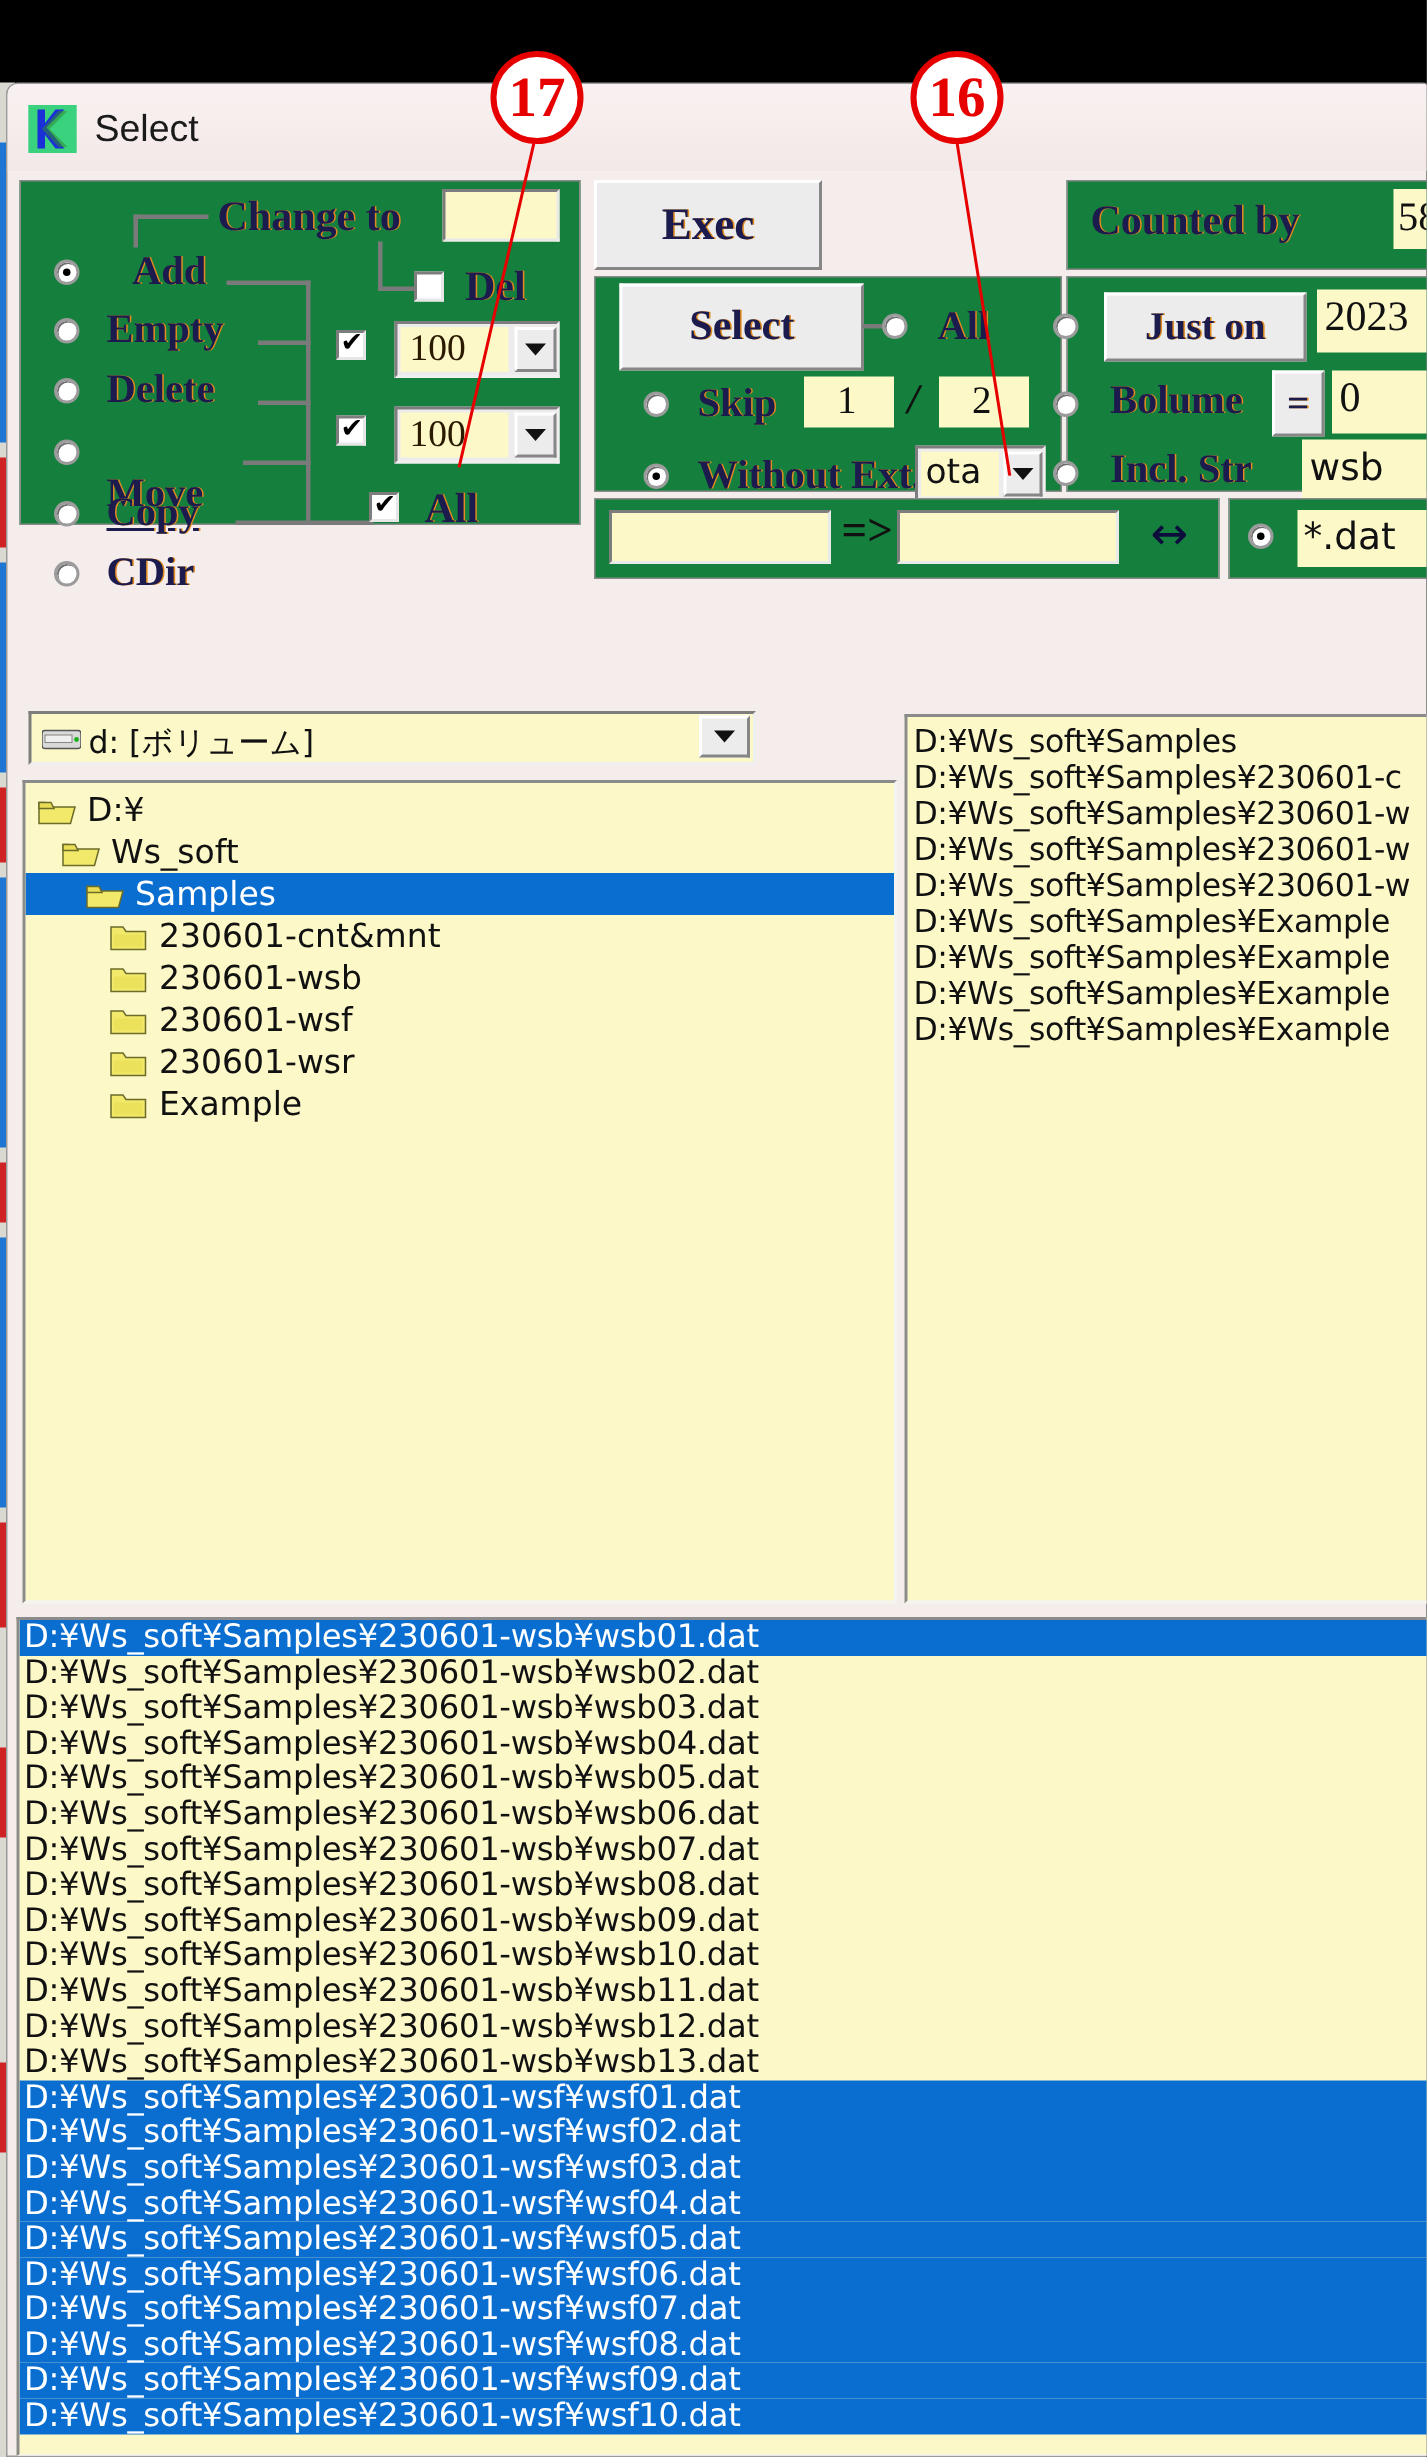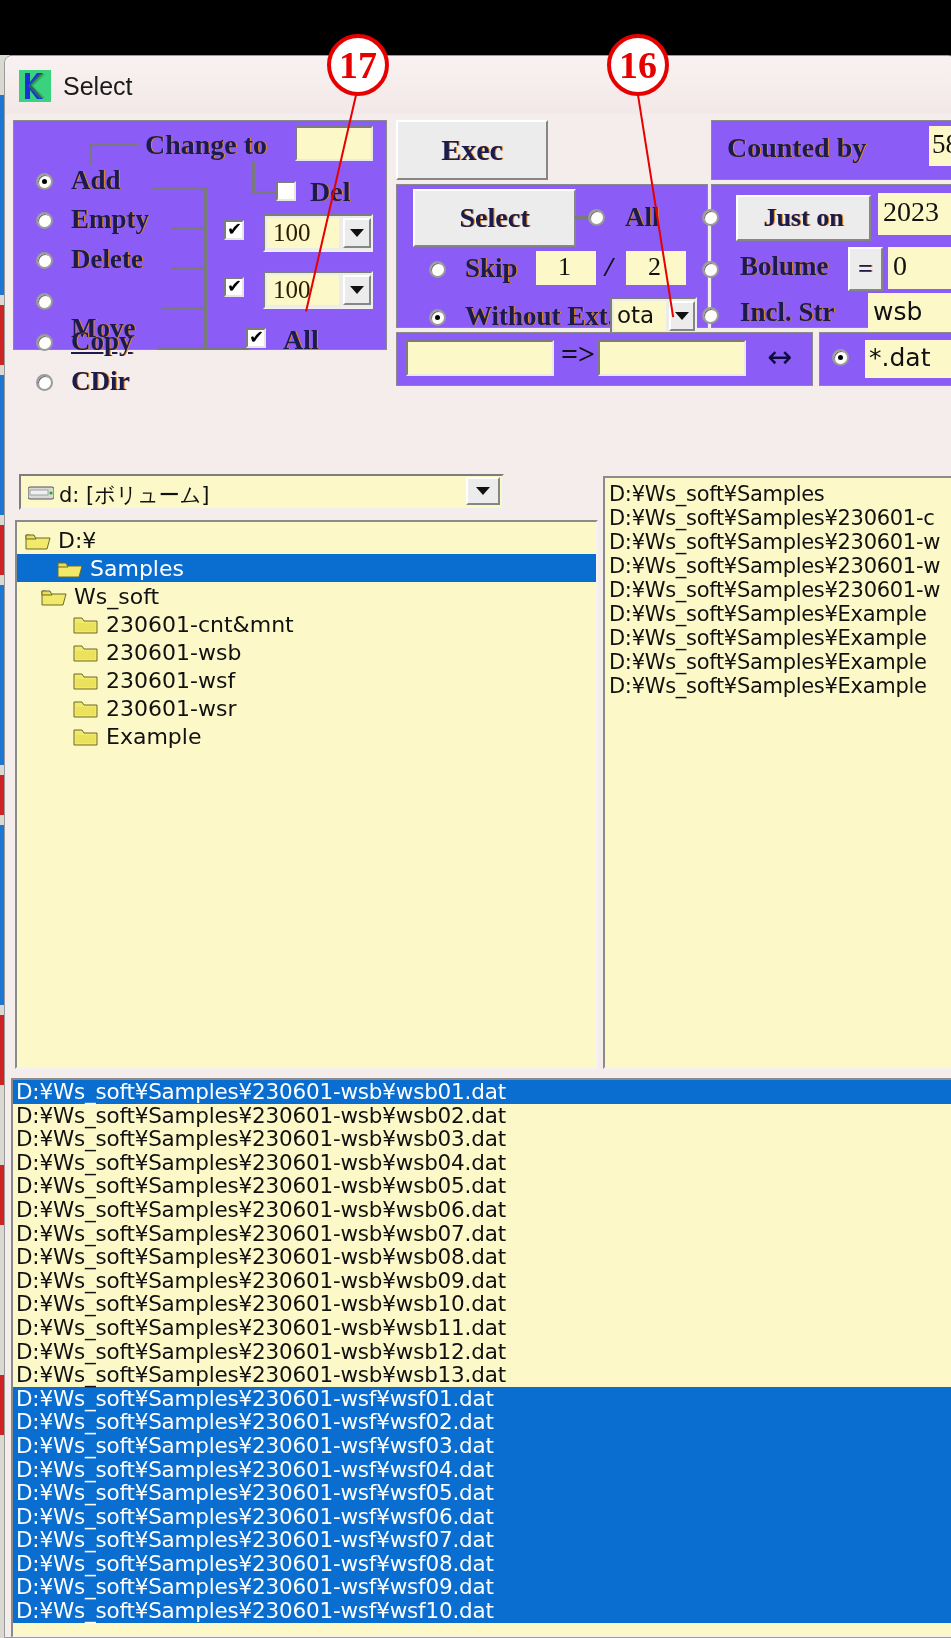--- a/index.html
+++ b/index.html
@@ -29,21 +29,21 @@
   .titlebar { position:absolute; left:0; top:0; width:100%; height:58px;
               background: linear-gradient(#f9f1f1,#f3e8e8); }
   .title-icon { position:absolute; left:14px; top:14px; width:32px; height:32px;
                 background:#22cc77; }
   .title-icon svg { display:block; }
   .title-text { position:absolute; left:58px; top:16px;
                 font-size:25px; color:#1a1a1a; font-family:"Liberation Sans",sans-serif; }
 
   
   .toolbar { position:absolute; left:8px; top:64px; width:940px; height:286px; }
-  .grpflat { position:absolute; background:#8b5cf6;
+  .grpflat { position:absolute; background:#15803d;
          border:1px solid #8a8a8a; }
 
   .serif { font-family:"Liberation Serif", serif; font-weight:bold; color:#1b1b4d;
            text-shadow:1px 0 0 #e08a20; }
 
   
   .radio { position:absolute; width:17px; height:17px; border-radius:50%;
            background:#fff; border:2px solid #9b9b9b;
            box-shadow: inset 1px 1px 0 #6e6e6e; }
   .radio.on::after { content:""; position:absolute; left:4px; top:4px;
@@ -166,21 +166,21 @@
         <div class="connector" style="left:238px; top:70px; width:26px; height:3px;"></div>
 
         <div class="connector" style="left:75px; top:22px; width:3px; height:22px;"></div>
         <div class="connector" style="left:75px; top:22px; width:50px; height:3px;"></div>
 
         <div class="cbx" style="left:262px; top:60px;"></div>
         <div class="lbl serif" style="left:296px; top:55px; font-size:28px;">Del</div>
 
         <div>
           <div class="radio on" style="left:22px; top:52px;"></div>
-          <div class="lbl serif" style="left:57px; top:44px; font-size:27px;">Add</div>
+          <div class="lbl serif" style="left:74px; top:44px; font-size:27px;">Add</div>
 
           <div class="radio" style="left:22px; top:91px;"></div>
           <div class="lbl serif" style="left:57px; top:83px; font-size:27px;">Empty</div>
 
           <div class="radio" style="left:22px; top:131px;"></div>
           <div class="lbl serif" style="left:57px; top:123px; font-size:27px;text-align:center;">Delete</div>
 
           <div class="radio" style="left:22px; top:172px;"></div>
           <div class="lbl serif" style="left:57px; top:164px; font-size:27px;margin-top:28px;">Move</div>
 
@@ -326,35 +326,35 @@
     <div class="tree">
       <div id="tree-rows" style="padding-top:4px;">
           <div class="trow">
             <div style="width: 8px; flex: 0 0 auto;"></div>
             <span class="folder"><svg width="26" height="21" viewBox="0 0 26 21">
                 <path d="M1 5 L1 19 L22 19 L25 8 L7 8 L5 5 Z" fill="#f2e96a" stroke="#6b6b2a" stroke-width="1"></path>
                 <path d="M1 5 L1 9 L11 9 L9 5 Z" fill="#e8dd55" stroke="#6b6b2a" stroke-width="1"></path>
               </svg></span>
             <span class="tlabel">D:¥</span>
           </div>
+          <div class="trow">
+            <div style="width: 24px; flex: 0 0 auto;"></div>
+            <span class="folder"><svg width="26" height="21" viewBox="0 0 26 21">
+                <path d="M1 5 L1 19 L22 19 L25 8 L7 8 L5 5 Z" fill="#f2e96a" stroke="#6b6b2a" stroke-width="1"></path>
+                <path d="M1 5 L1 9 L11 9 L9 5 Z" fill="#e8dd55" stroke="#6b6b2a" stroke-width="1"></path>
+              </svg></span>
+            <span class="tlabel">Ws_soft</span>
+          </div>
           <div class="trow sel">
             <div style="width: 40px; flex: 0 0 auto;"></div>
             <span class="folder"><svg width="26" height="21" viewBox="0 0 26 21">
                 <path d="M1 5 L1 19 L22 19 L25 8 L7 8 L5 5 Z" fill="#f2e96a" stroke="#6b6b2a" stroke-width="1"></path>
                 <path d="M1 5 L1 9 L11 9 L9 5 Z" fill="#e8dd55" stroke="#6b6b2a" stroke-width="1"></path>
               </svg></span>
             <span class="tlabel">Samples</span>
-          </div>
-          <div class="trow">
-            <div style="width: 24px; flex: 0 0 auto;"></div>
-            <span class="folder"><svg width="26" height="21" viewBox="0 0 26 21">
-                <path d="M1 5 L1 19 L22 19 L25 8 L7 8 L5 5 Z" fill="#f2e96a" stroke="#6b6b2a" stroke-width="1"></path>
-                <path d="M1 5 L1 9 L11 9 L9 5 Z" fill="#e8dd55" stroke="#6b6b2a" stroke-width="1"></path>
-              </svg></span>
-            <span class="tlabel">Ws_soft</span>
           </div>
           <div class="trow">
             <div style="width: 56px; flex: 0 0 auto;"></div>
             <span class="folder"><svg width="26" height="21" viewBox="0 0 26 21">
                 <path d="M1 4 L9 4 L11 7 L24 7 L24 19 L1 19 Z" fill="#f2e96a" stroke="#6b6b2a" stroke-width="1"></path>
                 <path d="M3 9 L22 9 L22 17 L3 17 Z" fill="#e9de58" opacity=".8"></path>
               </svg></span>
             <span class="tlabel">230601-cnt&amp;mnt</span>
           </div>
           <div class="trow">

